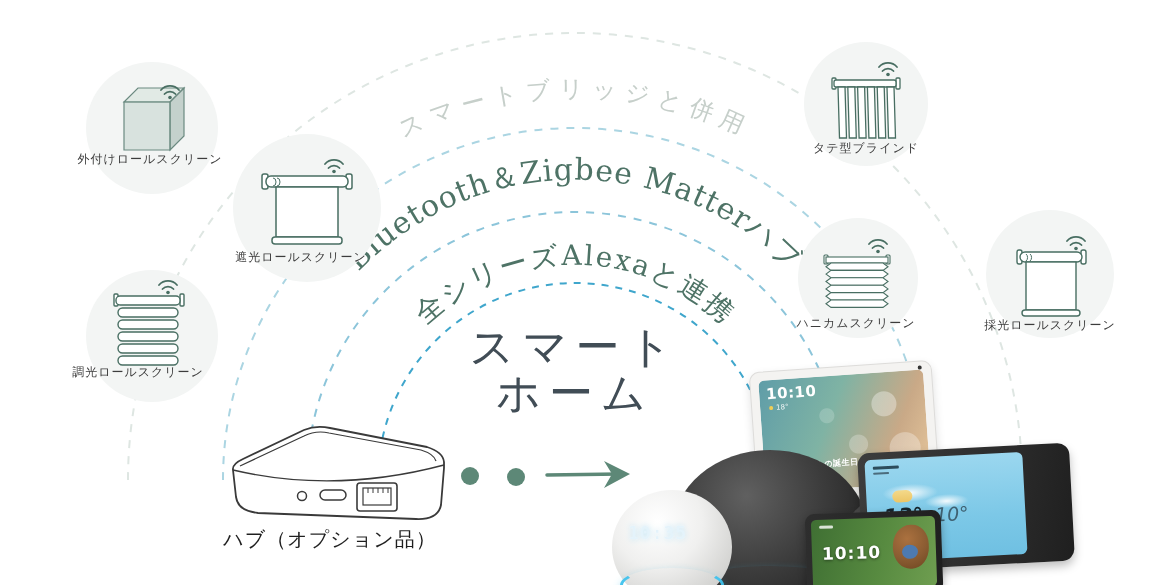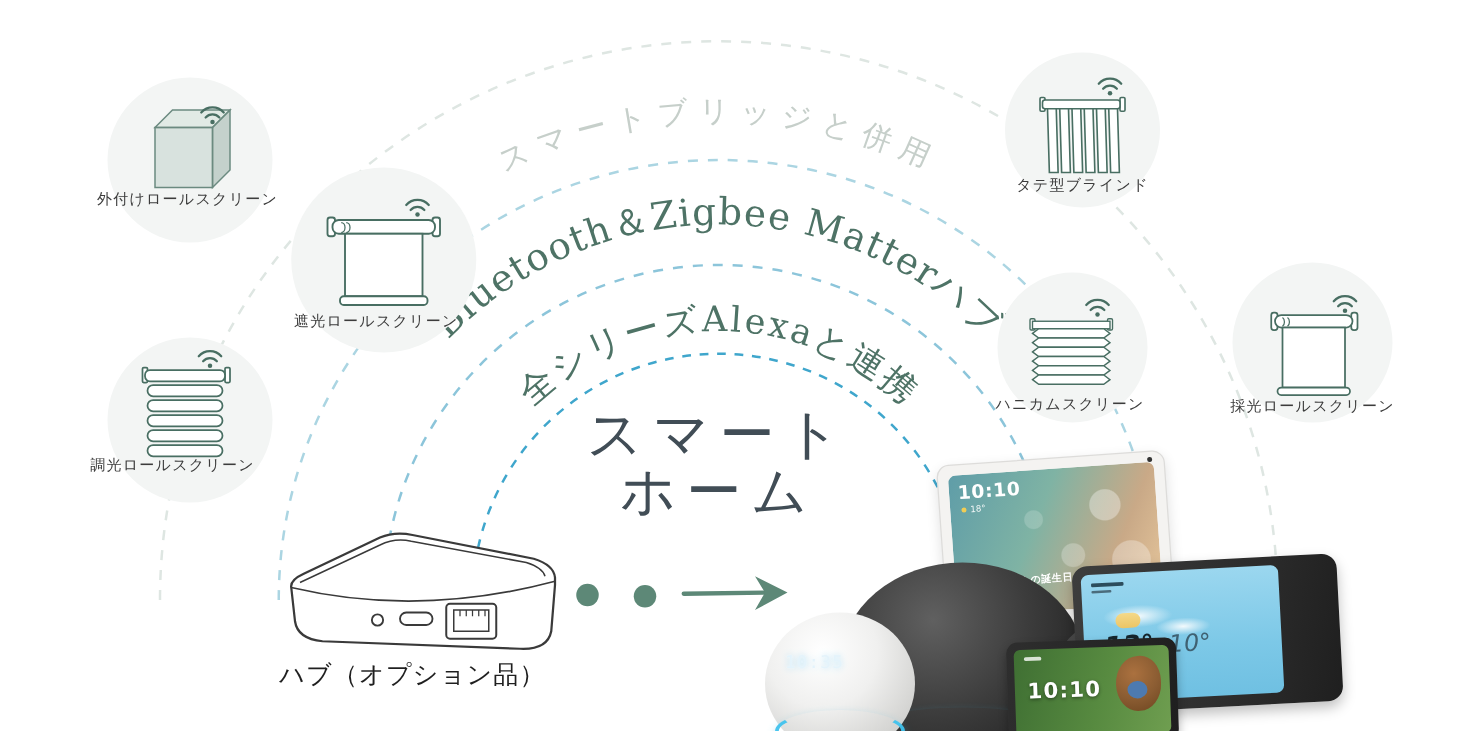--- a/index.html
+++ b/index.html
@@ -33,21 +33,21 @@
   .show10-camera{position:absolute;right:9px;top:4px;width:4px;height:4px;border-radius:50%;background:#333;}
 
   
   .sphere{position:absolute;border-radius:50%;}
   .sphere-light{background:radial-gradient(circle at 38% 28%, #ffffff 0%, #f0f0ef 40%, #d6d6d4 72%, #bfbfbd 100%);}
   .sphere-dark{background:radial-gradient(circle at 38% 28%, #606060 0%, #3c3c3c 45%, #232323 80%, #1b1b1b 100%);}
   .dot-clock{left:612px;top:490px;width:120px;height:114px;z-index:4;}
   .echo-big{left:672px;top:450px;width:196px;height:164px;z-index:3;}
   .dot-small{left:842px;top:496px;width:92px;height:98px;z-index:3;}
   .led-time{position:absolute;left:16px;top:32px;font-family:"DejaVu Sans Mono","Liberation Mono",monospace;
-      font-size:14px;color:#e4f3fb;text-shadow:0 0 6px #a6dcf4,0 0 2px #ffffff;letter-spacing:1px;}
+      font-size:18px;color:#e4f3fb;text-shadow:0 0 6px #a6dcf4,0 0 2px #ffffff;letter-spacing:1px;}
   .led-ring{position:absolute;left:7%;right:7%;bottom:2px;height:28px;border-radius:50%;
       border:3px solid rgba(64,194,238,.95);border-top-color:transparent;
       box-shadow:0 4px 8px rgba(64,194,238,.45);}
   .echo-big .led-ring{bottom:6px;height:34px;border-width:4px;}
 
   
   .show8{position:absolute;left:860px;top:448px;width:212px;height:118px;transform:rotate(-3deg);
       background:linear-gradient(100deg,#3d3d3d 0%,#2a2a2a 70%,#1f1f1f 100%);
       border-radius:12px;z-index:4;box-shadow:0 5px 10px rgba(0,0,0,.25);}
   .show8-screen{position:absolute;left:7px;top:7px;width:158px;height:102px;border-radius:6px;overflow:hidden;

